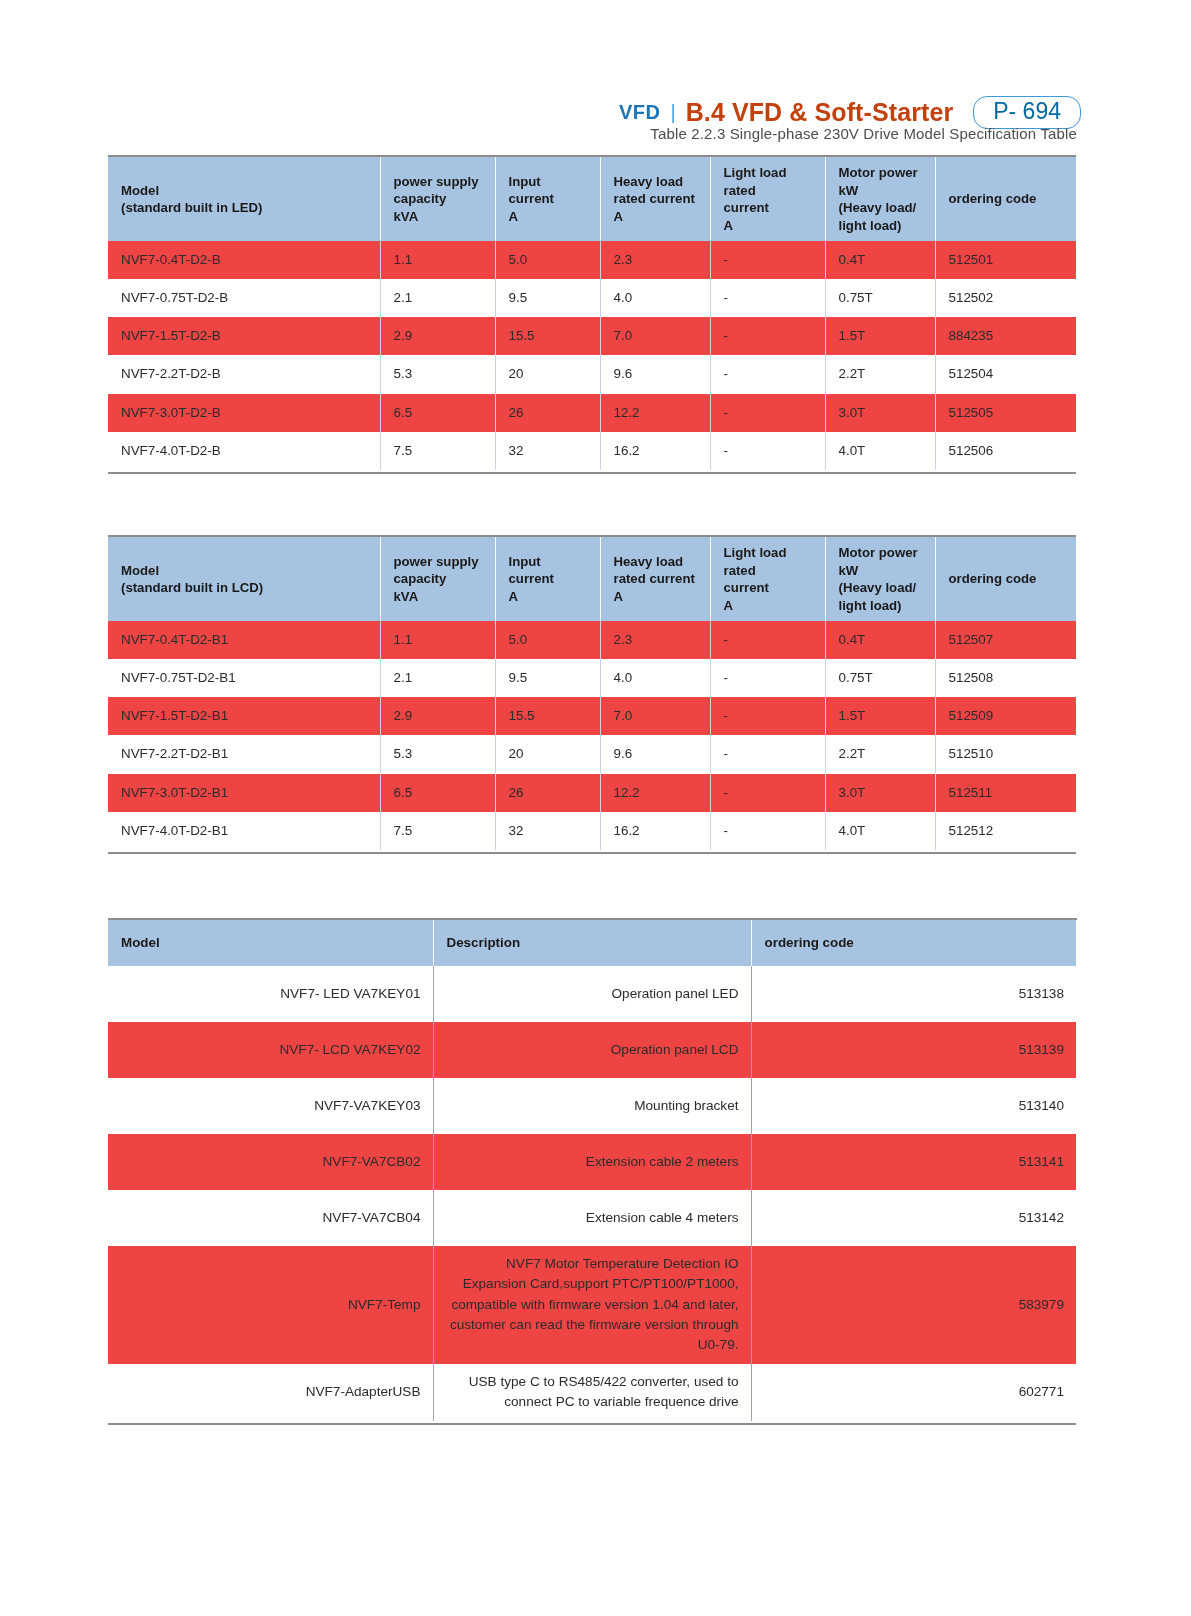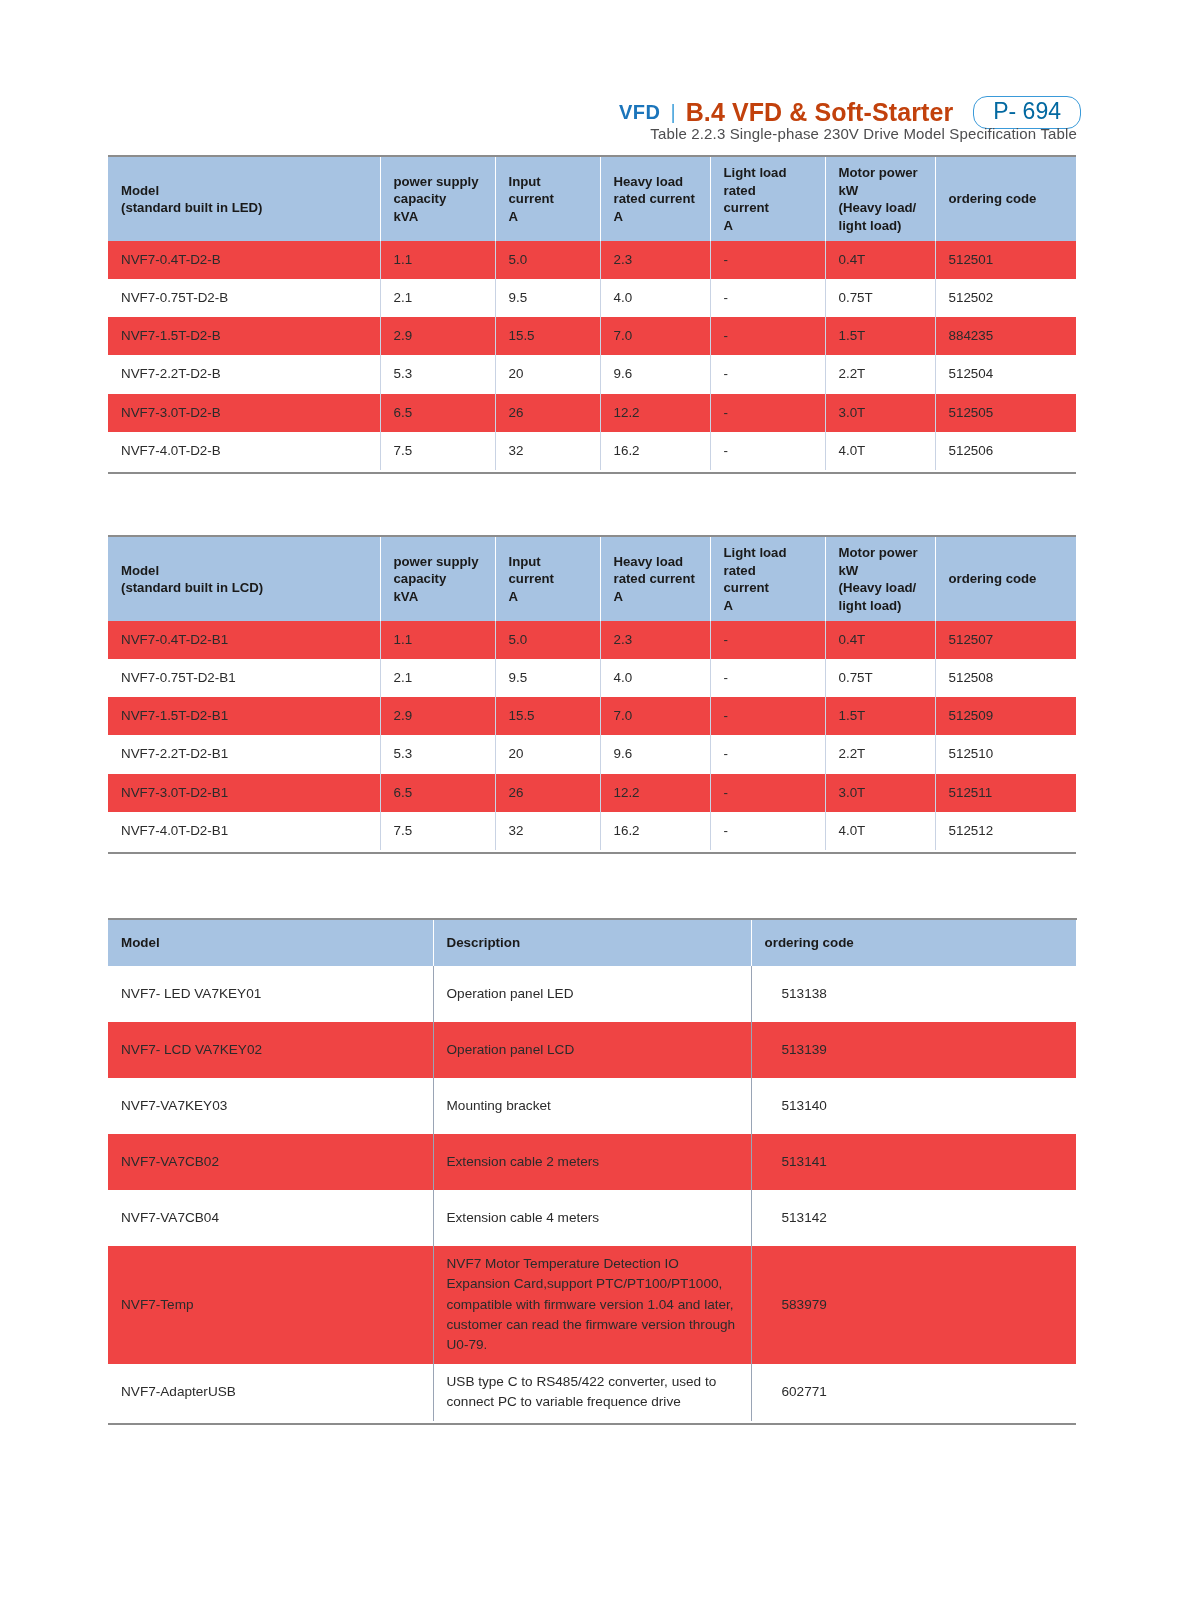--- a/index.html
+++ b/index.html
@@ -81,21 +81,21 @@
 
   
   .acc col.a0 { width: 325px; }
   .acc col.a1 { width: 318px; }
   .acc col.a2 { width: 325px; }
   .acc thead th { padding-top: 14px; padding-bottom: 14px; font-size: 13.4px; }
   .acc tbody td { height: 56px; font-size: 13.6px; padding-top: 8px; padding-bottom: 8px; }
   .acc tbody td.desc { line-height: 1.5; }
   .acc tbody tr.tall td { height: 82px; }
   .acc tbody tr.tall2 td { height: 50px; }
-  .acc tbody td { border-right: 1px solid #9aa4b5; }
+  .acc tbody td { border-right: 1px solid #9aa4b5; text-align: right; }
   .acc tbody td:last-child { border-right: none; padding-left: 30px; }
   .acc thead th { border-right: 1px solid #ffffff; }
 </style>
 </head>
 <body>
 
 <div class="page">
 
   <div class="page-header">
     <span class="hdr-vfd">VFD</span>

